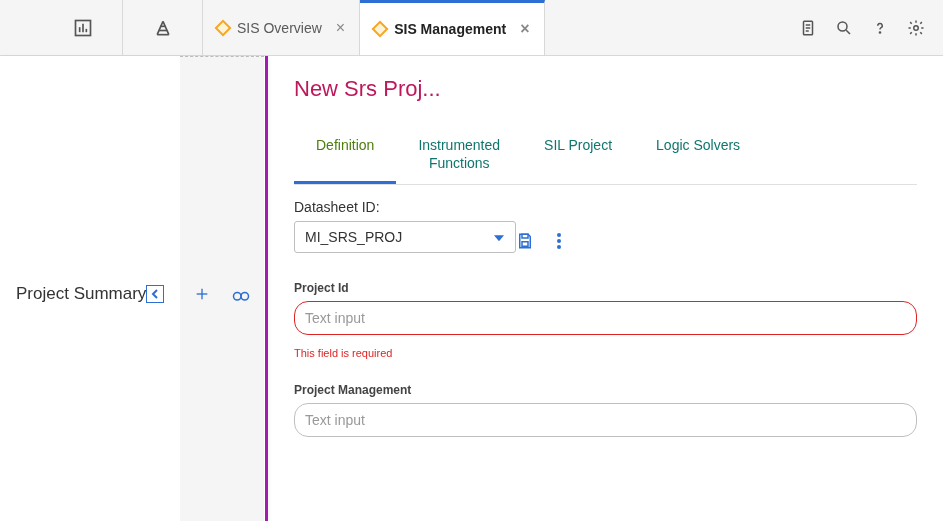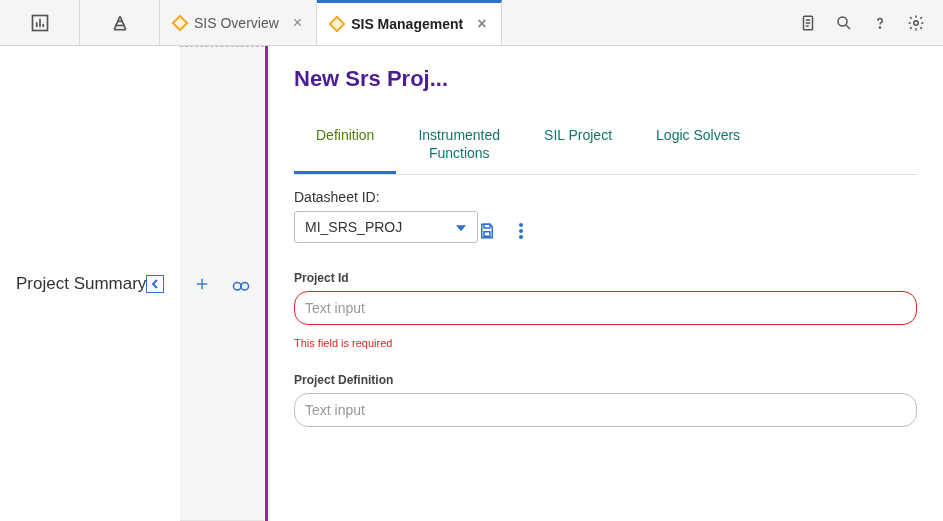--- a/index.html
+++ b/index.html
@@ -10,23 +10,24 @@
     background: #fff;
     width: 943px;
     height: 521px;
     overflow: hidden;
   }
 
   
   .topbar {
     display: flex;
     align-items: stretch;
-    height: 46px;
+    height: 56px;
     border-bottom: 1px solid #d8d8d8;
     background: #f5f5f5;
+    padding-left: 43px;
   }
   .topbar .icon-btn {
     width: 80px;
     display: flex;
     align-items: center;
     justify-content: center;
     border-right: 1px solid #d8d8d8;
     cursor: pointer;
   }
   .topbar svg { stroke: #555; fill: none; stroke-width: 2; }
@@ -109,22 +110,22 @@
   }
   .sidebar-toolbar .ico { color:#2d6fd2; cursor:pointer; display:flex; align-items:center; font-size:18px; }
 
   .content {
     flex: 1;
     padding: 20px 26px;
     overflow: auto;
   }
   .page-title {
     font-size: 22px;
-    font-weight: 700;
-    color: #4c1d95;
+    font-weight: 400;
+    color: #be185d;
     margin-bottom: 24px;
   }
 
   
   .subtabs {
     display: flex;
     border-bottom: 1px solid #e0e0e0;
     margin-bottom: 14px;
   }
   .subtab {
@@ -144,21 +145,21 @@
   .datasheet-row {
     display: flex;
     justify-content: flex-start;
     align-items: flex-end;
     margin-bottom: 28px;
   }
   .ds-left { display:flex; flex-direction:column; gap:6px; }
   .ds-label { color:#333; }
   .select-wrap {
     position: relative;
-    width: 184px;
+    width: 222px;
   }
   .select-wrap select {
     width: 100%;
     padding: 7px 10px;
     border: 1px solid #bfbfbf;
     border-radius: 3px;
     background: #fff;
     font-size: 14px;
     appearance: none;
     cursor: pointer;
@@ -333,18 +334,18 @@
       </div>
     </div>
 
     <div class="form-field error">
       <div class="label">Project Id</div>
       <input type="text" placeholder="Text input" style="">
       <div class="error-msg">This field is required</div>
     </div>
 
     <div class="form-field">
-      <div class="label">Project Definition</div>
+      <div class="label">Project Management</div>
       <input type="text" placeholder="Text input" style="">
     </div>
 
   </div>
 </div>
 
 </body></html>

